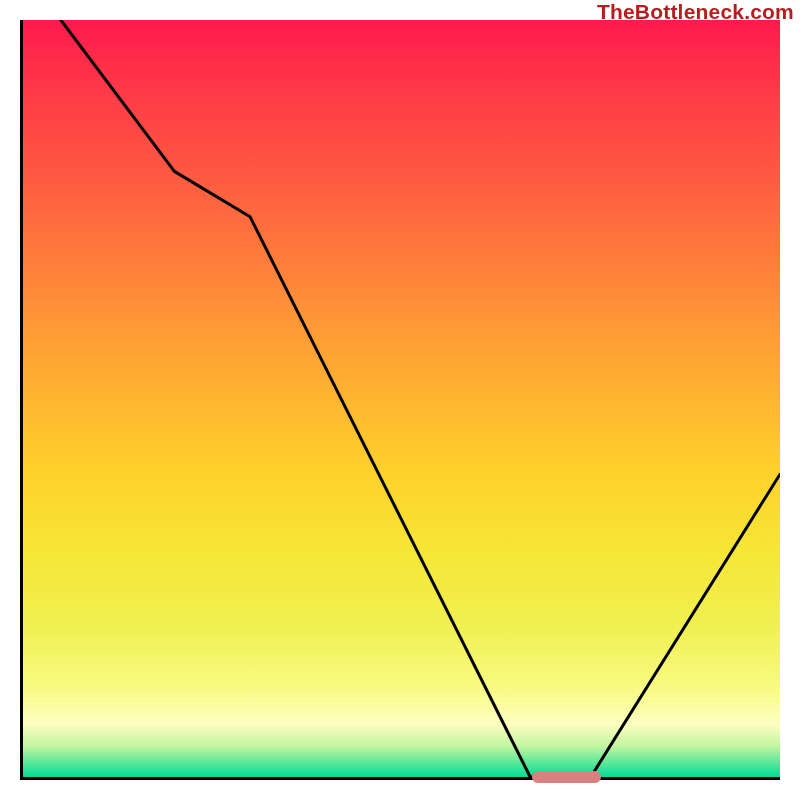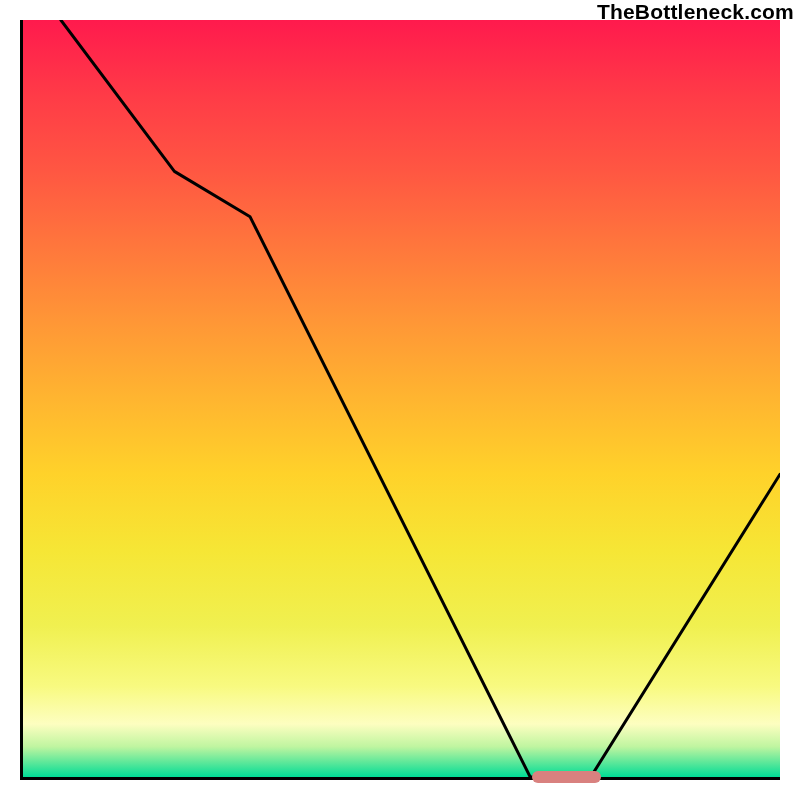--- a/index.html
+++ b/index.html
@@ -42,21 +42,21 @@
       #00dc96 100%
     );
     box-sizing: border-box;
   }
   .watermark {
     position: absolute;
     right: 6px;
     top: 0px;
     font-size: 21px;
     font-weight: 600;
-    color: #000000;
+    color: #b91c1c;
     letter-spacing: 0.2px;
     pointer-events: none;
     user-select: none;
   }
   svg.overlay {
     position: absolute;
     left: 0;
     top: 0;
     width: 100%;
     height: 100%;

